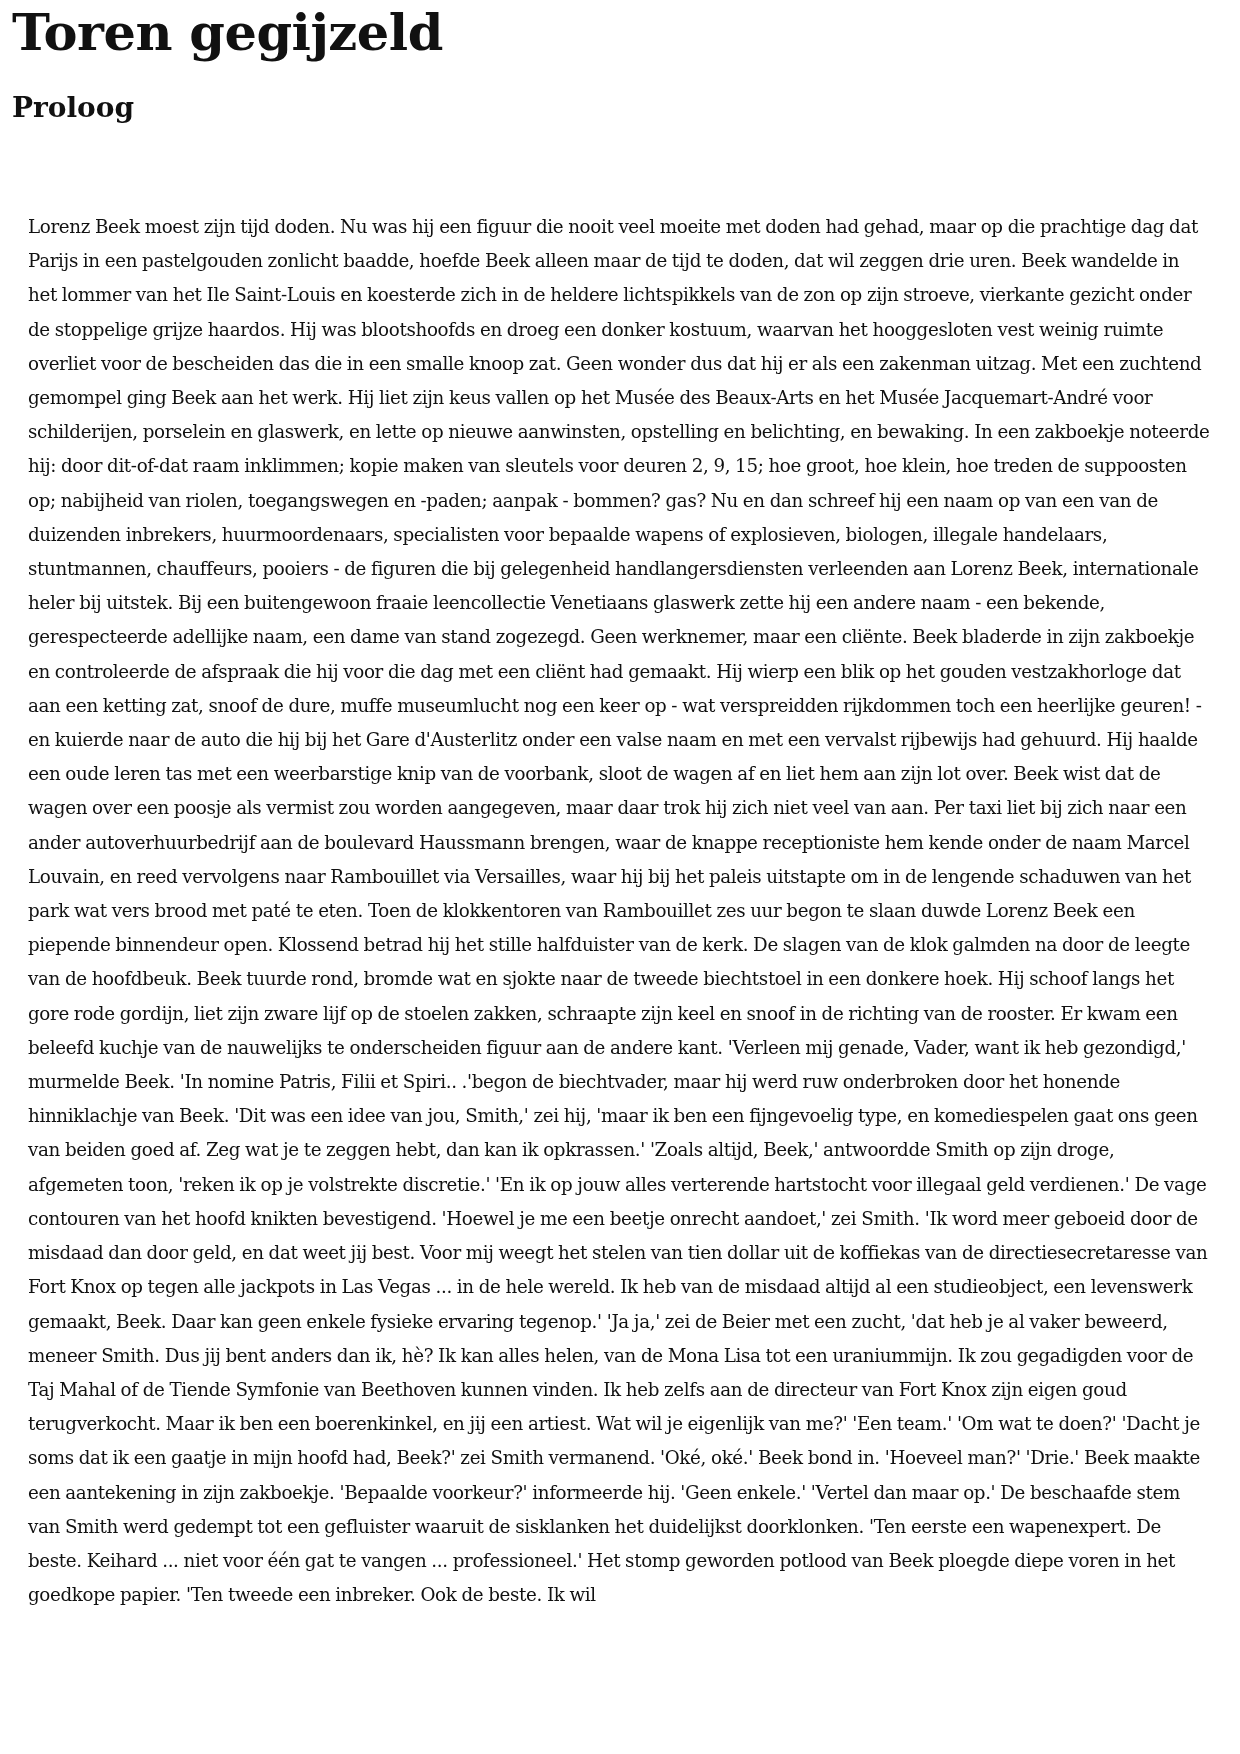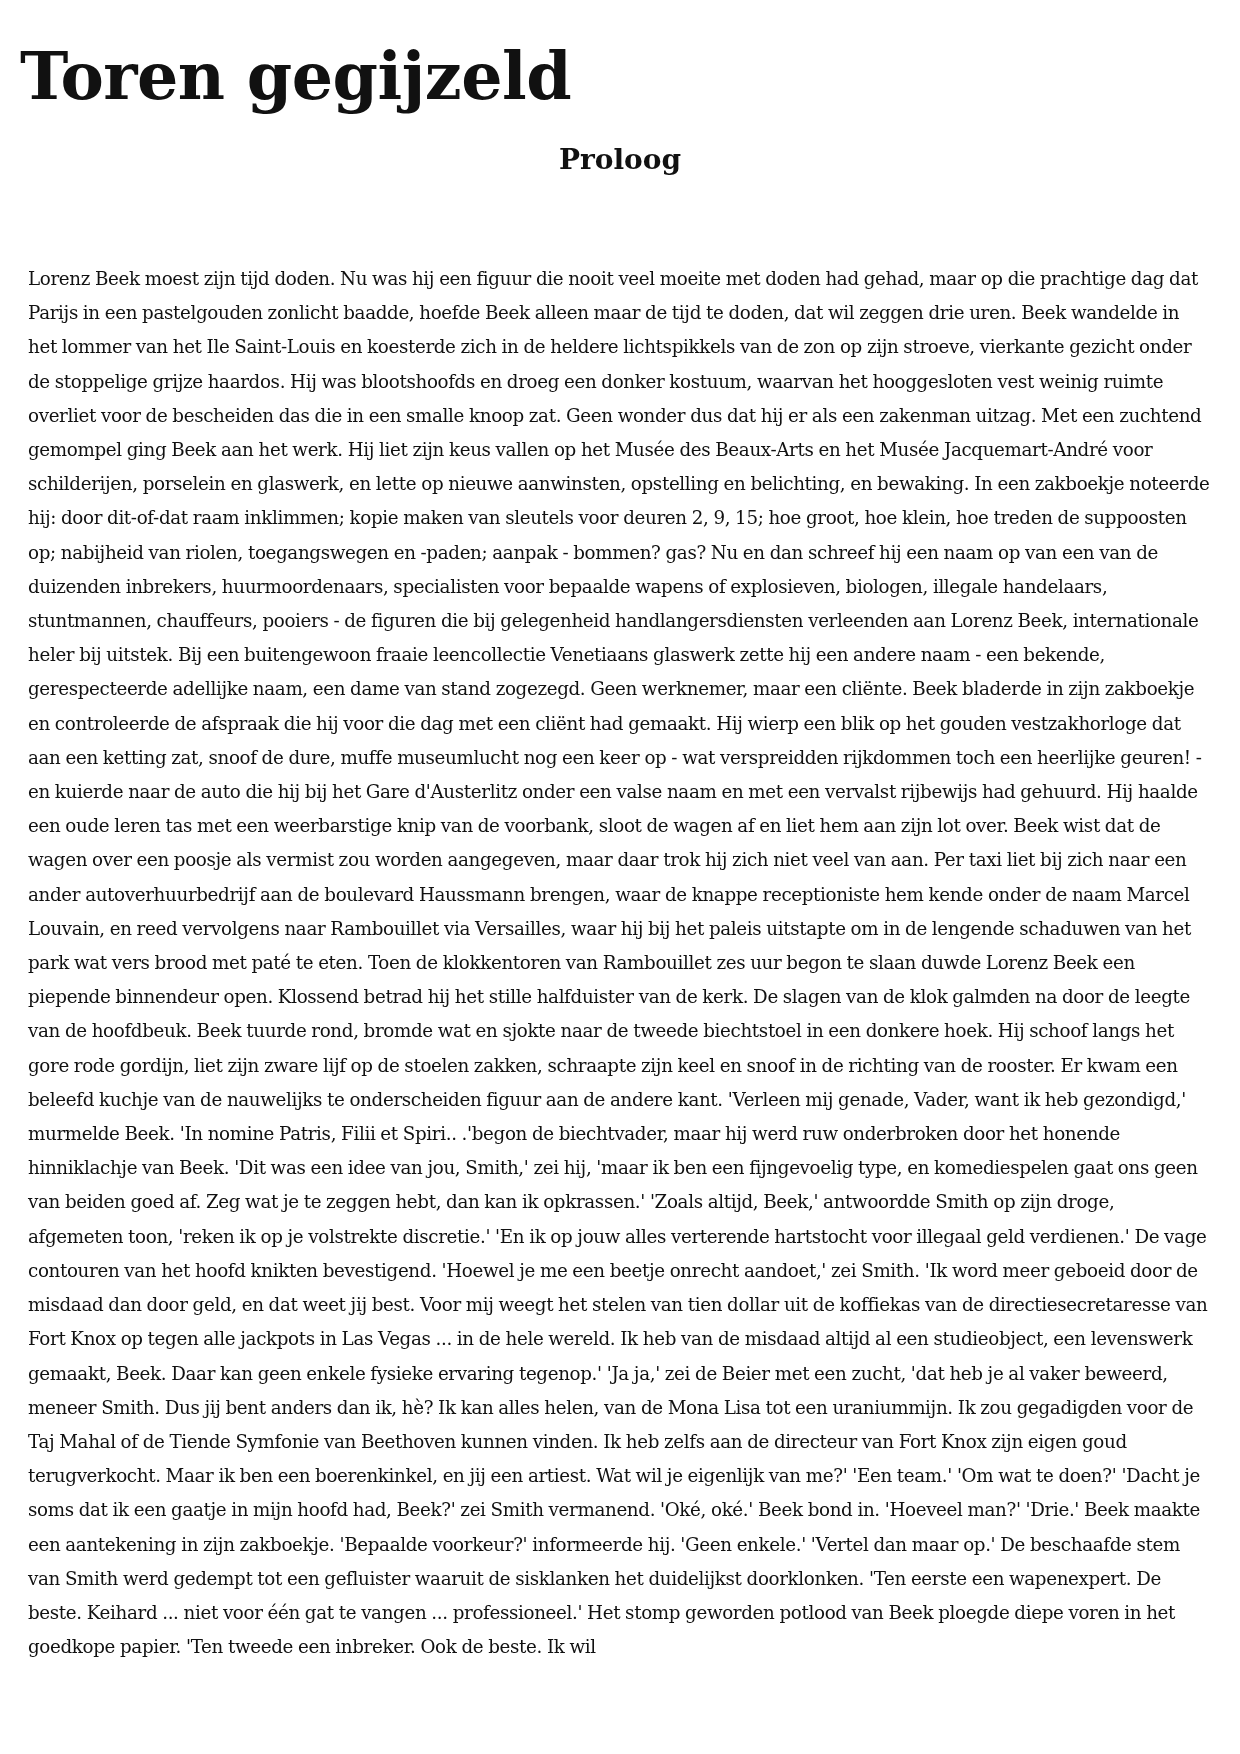--- a/index.html
+++ b/index.html
@@ -13,34 +13,32 @@
       overflow: hidden;
       color: #111111;
       font-family: "DejaVu Serif", "Liberation Serif", serif;
     }
     .page {
       padding: 0 12px 0 12px;
       box-sizing: border-box;
       width: 1240px;
     }
     h1.title {
-      font-size: 65px;
+      font-size: 51px;
       font-weight: bold;
-      margin: 8px;
-      padding-top: 36px;
+      margin: 0;
       line-height: 64px;
       letter-spacing: -0.5px;
     }
     h2.subtitle {
       font-size: 28px;
       font-weight: bold;
       margin: 0;
       padding-top: 24px;
       line-height: 40px;
-      text-align: center;
     }
     .body-text {
       margin: 16px;
       padding-top: 66px;
       font-size: 18.3px;
       line-height: 34.2px;
       letter-spacing: -0.35px;
       word-spacing: -0.5px;
     }
   </style>

